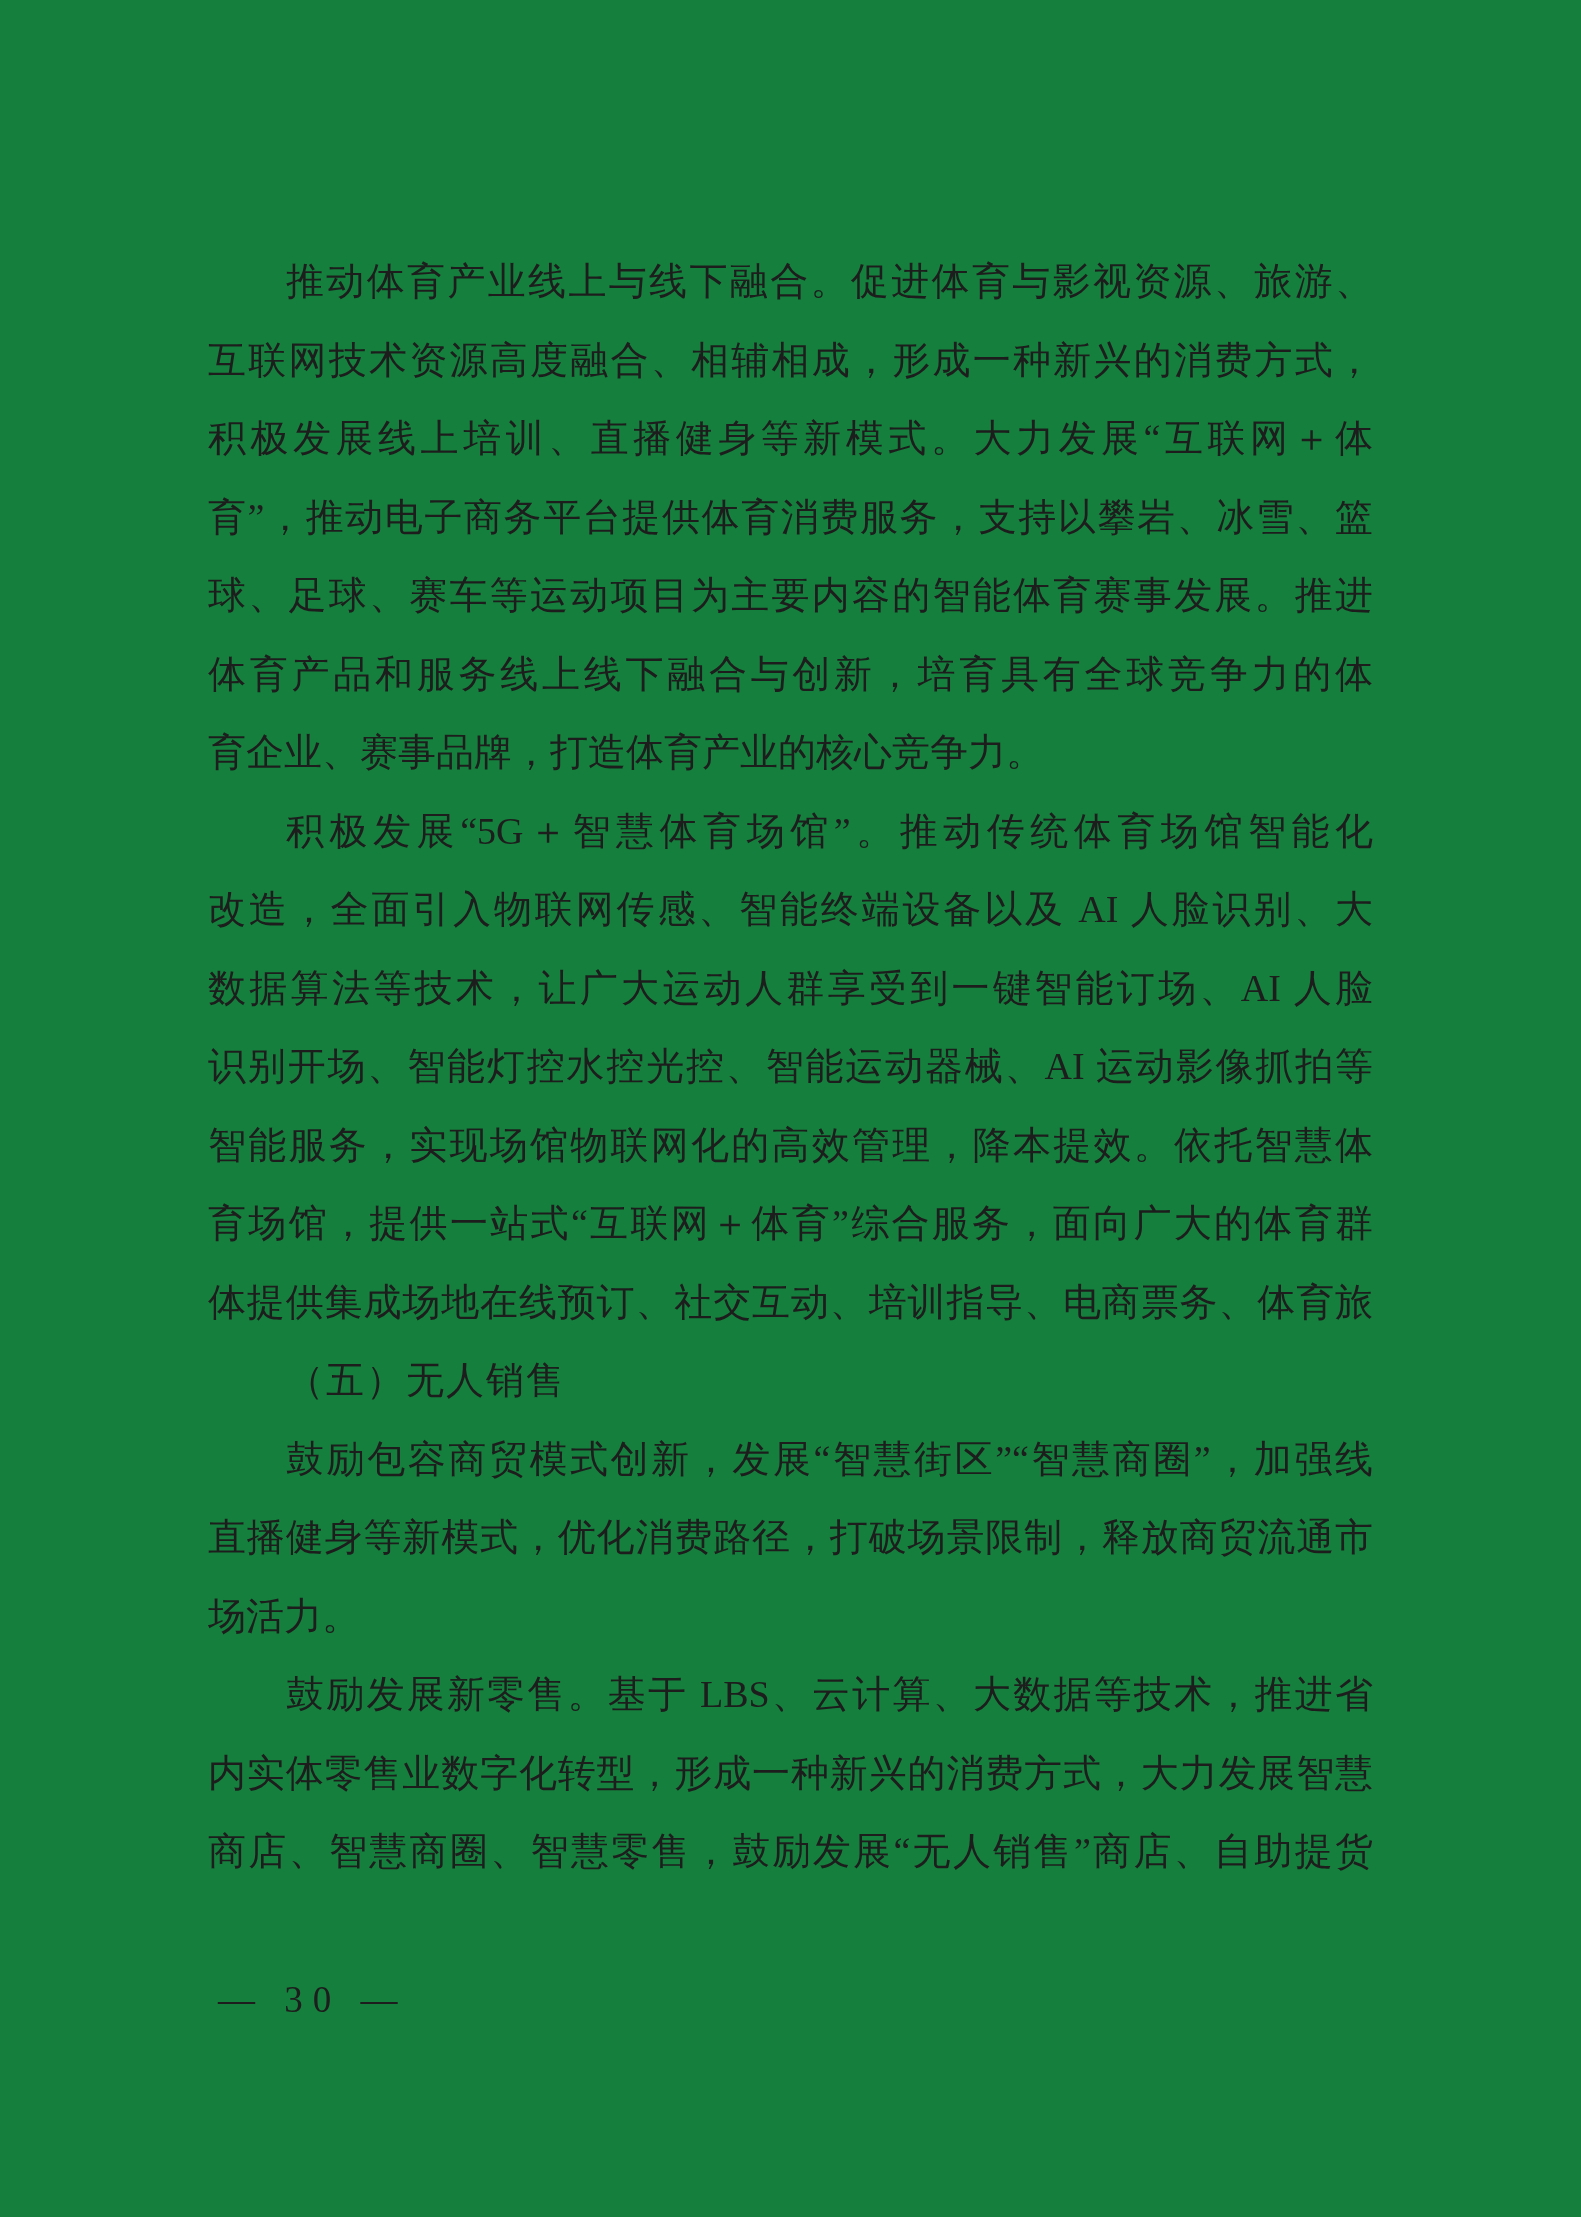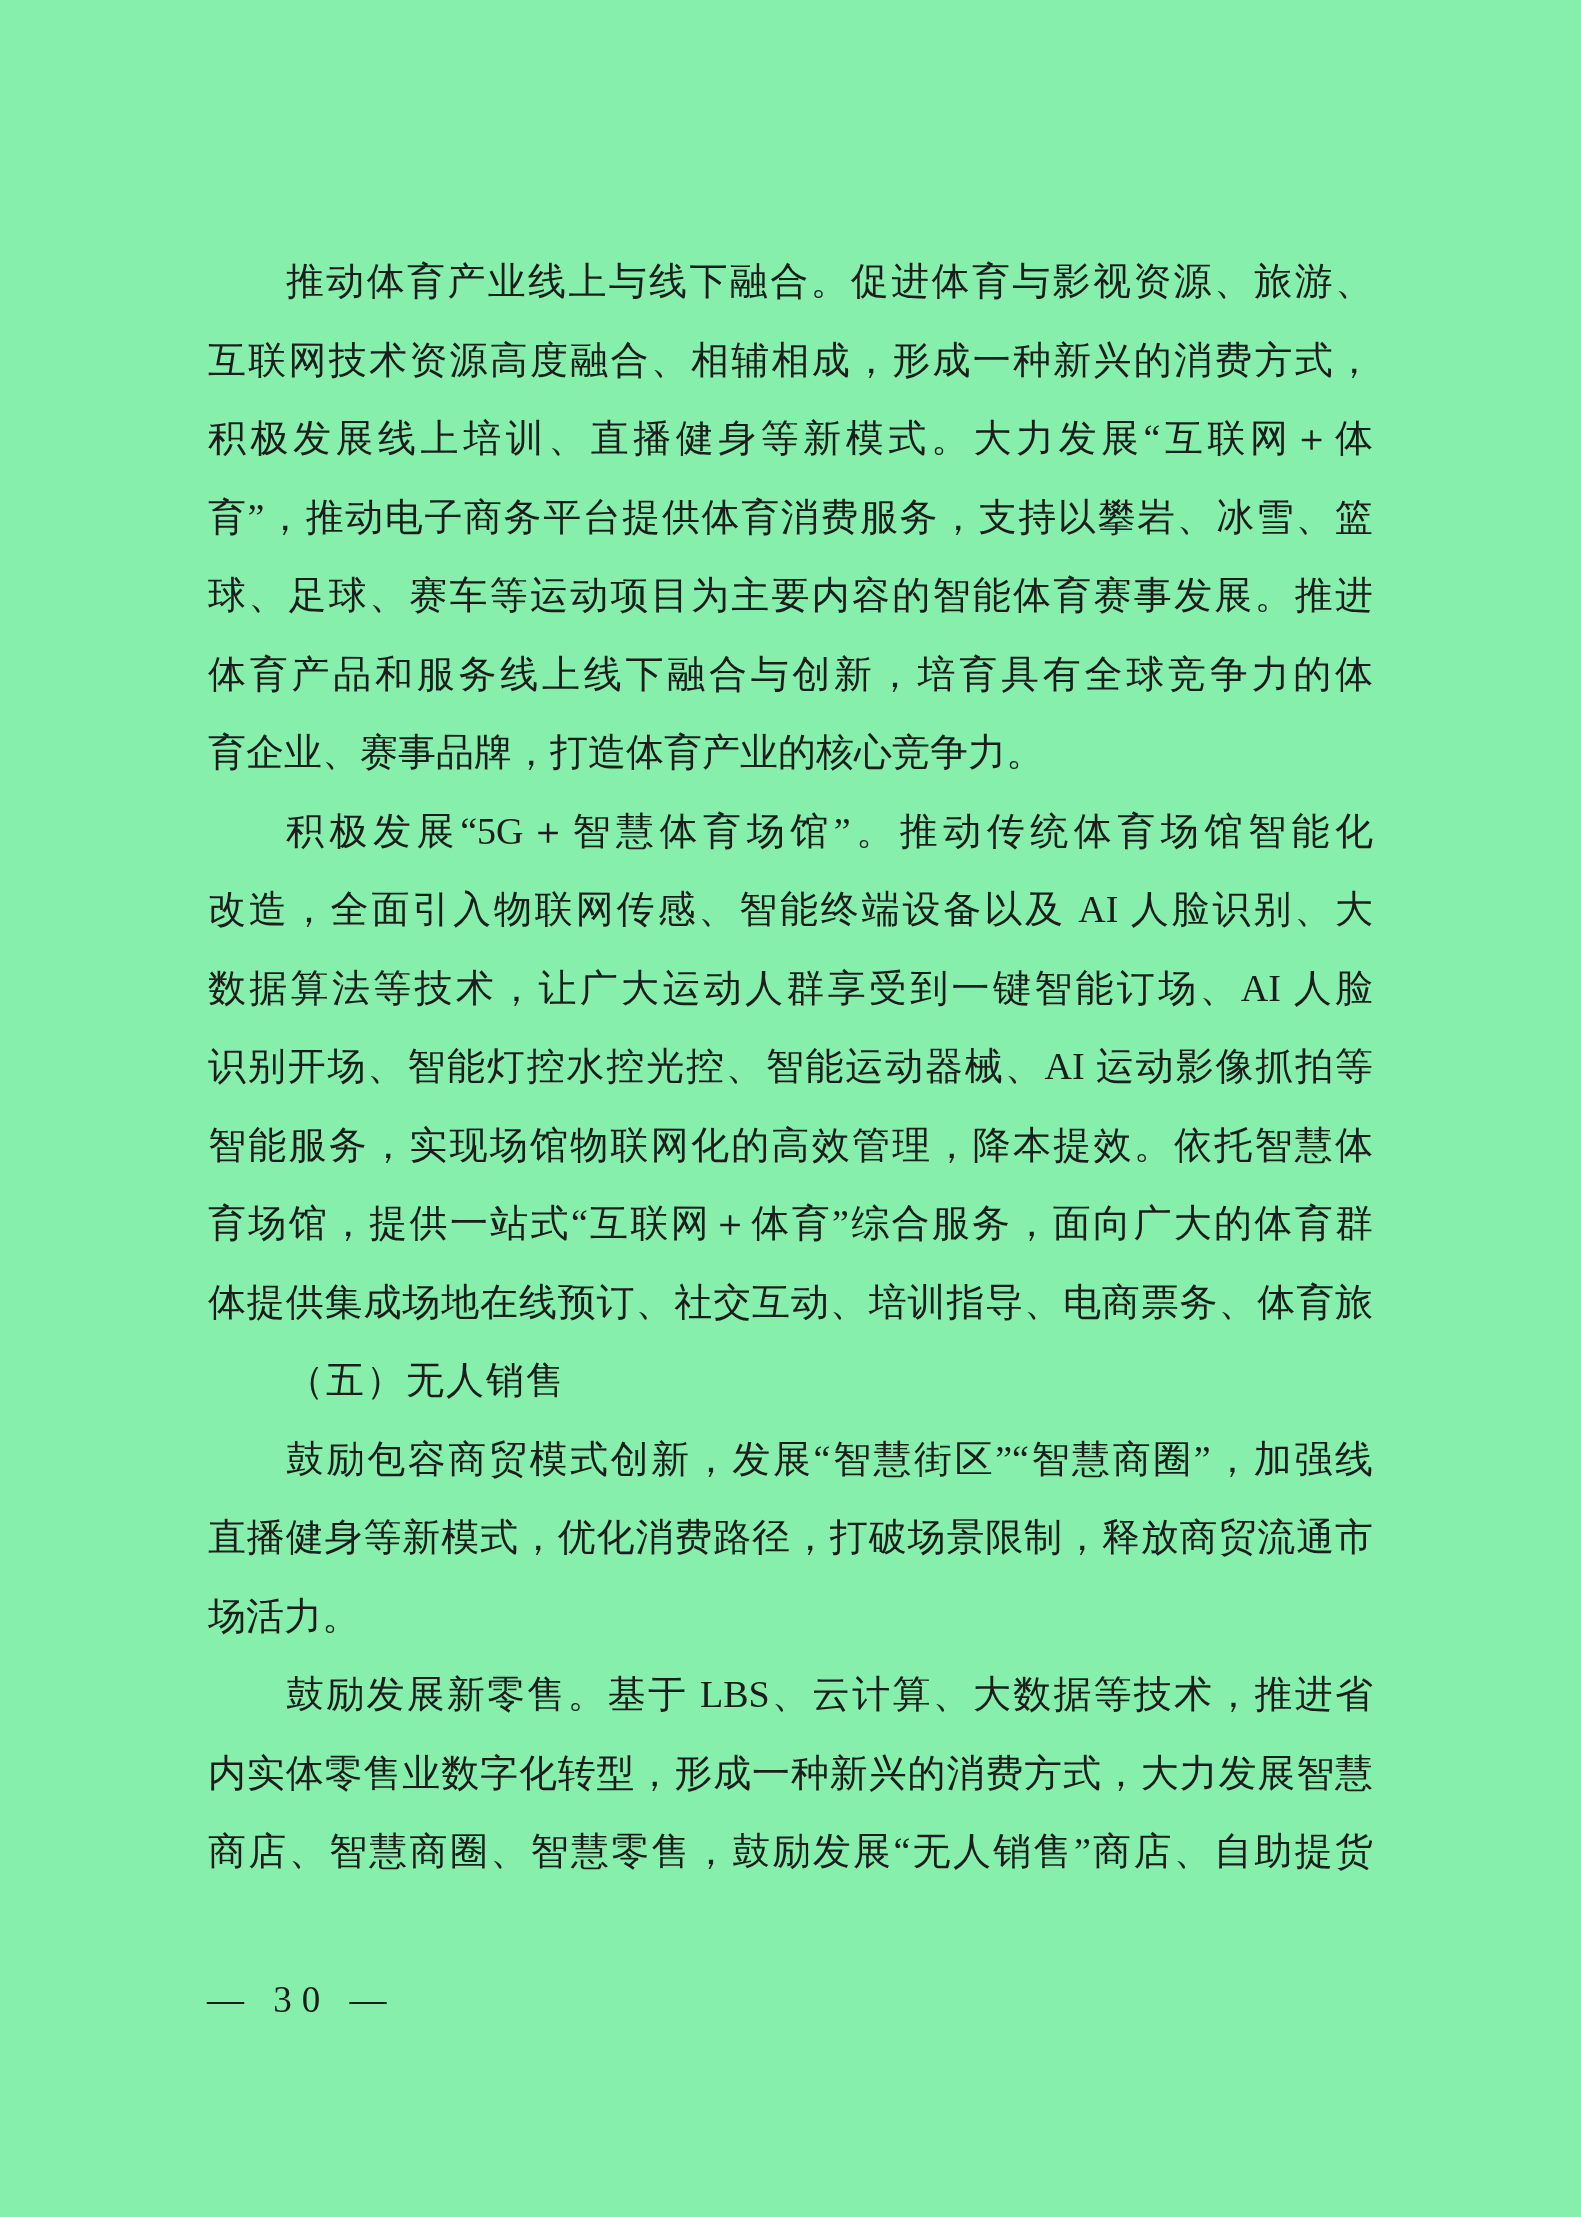--- a/index.html
+++ b/index.html
@@ -4,21 +4,21 @@
 <style>
   html, body { margin: 0; padding: 0; }
   body {
     width: 1581px; height: 2217px;
     background: #ffffff;
     font-family: "Liberation Serif", "DejaVu Serif", serif;
   }
   .page {
     position: relative;
     width: 1581px; height: 2217px;
-    background: #86efac;
+    background: #15803d;
     color: #1d1d1d;
     overflow: hidden;
   }
   .text-block {
     position: absolute;
     left: 208px; top: 242px;
     width: 1165px;
   }
   .para { margin: 0; padding: 0; }
   .ln {
@@ -32,21 +32,21 @@
   }
   .ln.first { text-indent: 78px; }
   .ln.last { text-align-last: left; }
   .ln.heading {
     text-align-last: left;
     text-indent: 78px;
     letter-spacing: 2px;
   }
   .page-footer {
     position: absolute;
-    left: 207px; top: 1978px;
+    left: 218px; top: 1978px;
     font-size: 37px;
     line-height: 44px;
     letter-spacing: 10px;
     color: #1d1d1d;
     white-space: nowrap;
   }
 </style>
 </head>
 <body>
 

